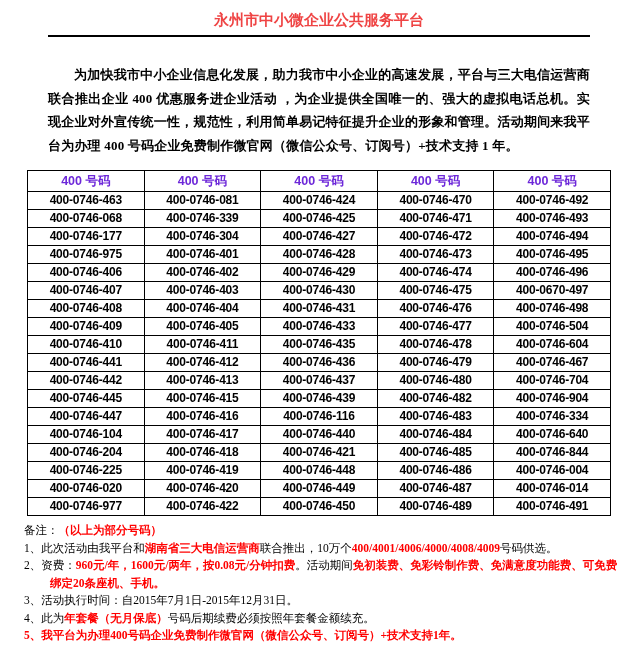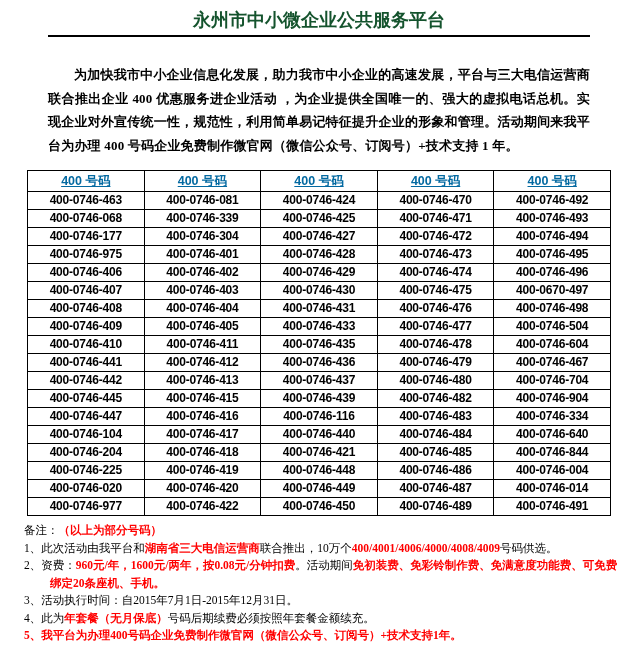--- a/index.html
+++ b/index.html
@@ -21,23 +21,23 @@
     box-sizing: border-box;
     padding: 0;
   }
   
   .title-wrap {
     text-align: center;
     padding-top: 7px;
   }
   .main-title {
     font-family: Liberation Serif, serif;
-    font-size: 18px;
-    font-weight: bold;
-    color: #14532d;
+    font-size: 15px;
+    font-weight: bold;
+    color: #ef4444;
     letter-spacing: 0px;
     line-height: 26px;
     display: inline-block;
   }
   .title-rule {
     width: 542px;
     margin: 2px auto 0 auto;
     border-top: 2px solid #000000;
     height: 0;
   }
@@ -72,25 +72,24 @@
     border: 1px solid #000000;
     text-align: center;
     font-family: "Liberation Sans", "DejaVu Sans", sans-serif;
     font-weight: bold;
     padding: 0;
     height: 17px;
     line-height: 17px;
     white-space: nowrap;
   }
   table.numbers th {
-    color: #0369a1;
+    color: #6d28d9;
     font-size: 12.5px;
     height: 20px;
     line-height: 20px;
-    text-decoration: underline;
   }
   table.numbers td {
     color: #000000;
     font-size: 12px;
     letter-spacing: -0.2px;
   }
   
   .notes {
     width: 590px;
     margin: 6px auto 0 auto;

